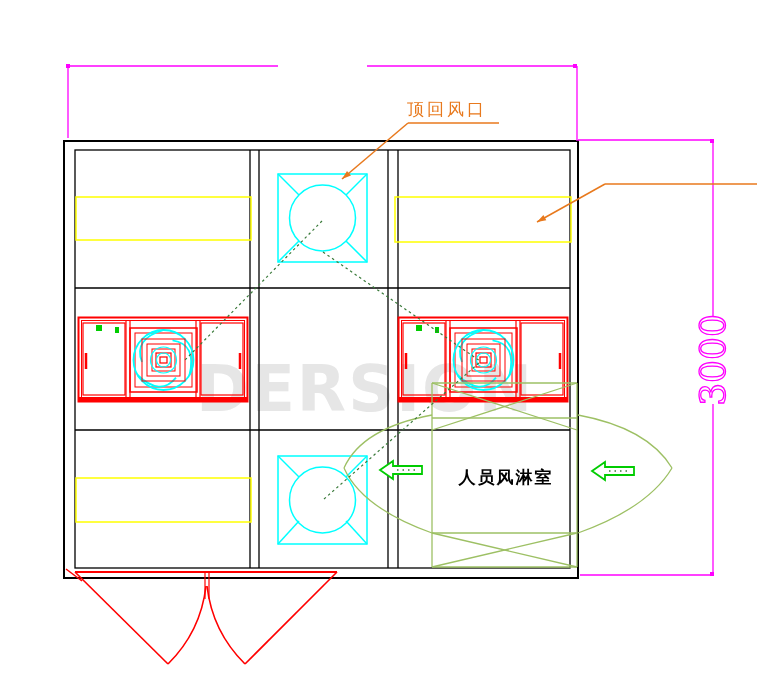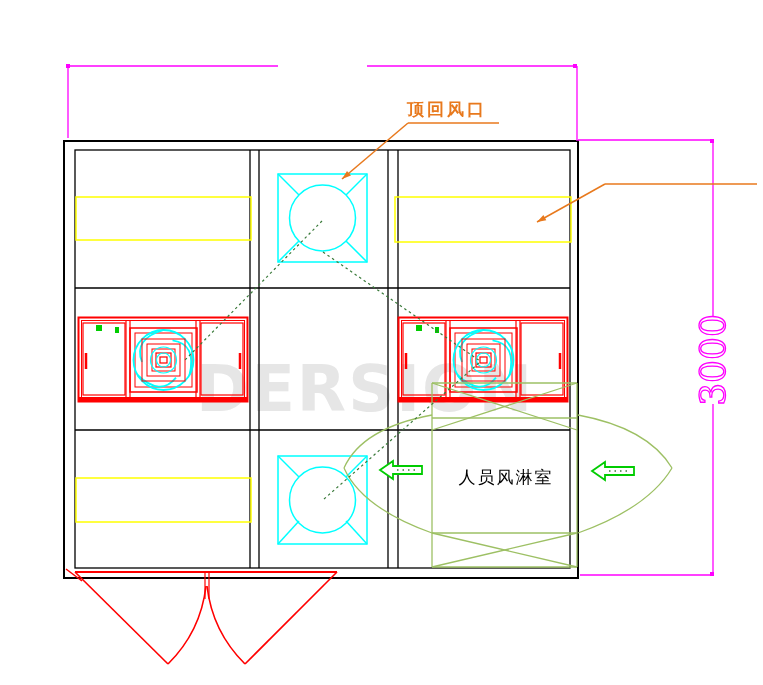--- a/index.html
+++ b/index.html
@@ -6,25 +6,25 @@
   .canvas{position:relative;width:763px;height:685px;background:#ffffff;overflow:hidden;
           font-family:"DejaVu Sans",sans-serif;}
   .canvas svg{position:absolute;left:0;top:0;}
   .txt{position:absolute;white-space:nowrap;}
   .watermark{position:absolute;left:196px;top:352px;font-size:64px;font-weight:700;
              color:#e6e6e6;letter-spacing:2px;font-family:"DejaVu Sans",sans-serif;}
   .dim-text{font-family:"DejaVu Serif",serif;font-size:36px;font-weight:400;color:#ffffff;
             -webkit-text-stroke:1.3px #FF00FF;text-align:center;}
   .dim-w{left:262px;top:44px;width:120px;height:38px;line-height:38px;}
   .dim-h{left:653px;top:340px;width:120px;height:40px;line-height:40px;transform:rotate(-90deg);}
-  .lbl-orange{color:#E8791D;font-weight:700;}
+  .lbl-orange{color:#E8791D;font-weight:400;}
   .lbl-return{left:407px;top:98px;font-size:17px;letter-spacing:3px;}
   .lbl-lamp{left:604px;top:153px;font-size:16px;letter-spacing:1px;}
   .lbl-room{left:436px;top:466px;width:140px;text-align:center;font-size:17px;
-            font-weight:400;letter-spacing:2px;color:#000;}
+            font-weight:700;letter-spacing:2px;color:#000;}
 </style>
 </head>
 <body>
 
 <div class="canvas">
 
   <div class="watermark">DERSION</div>
 
   <svg width="763" height="685" viewBox="0 0 763 685">
 

